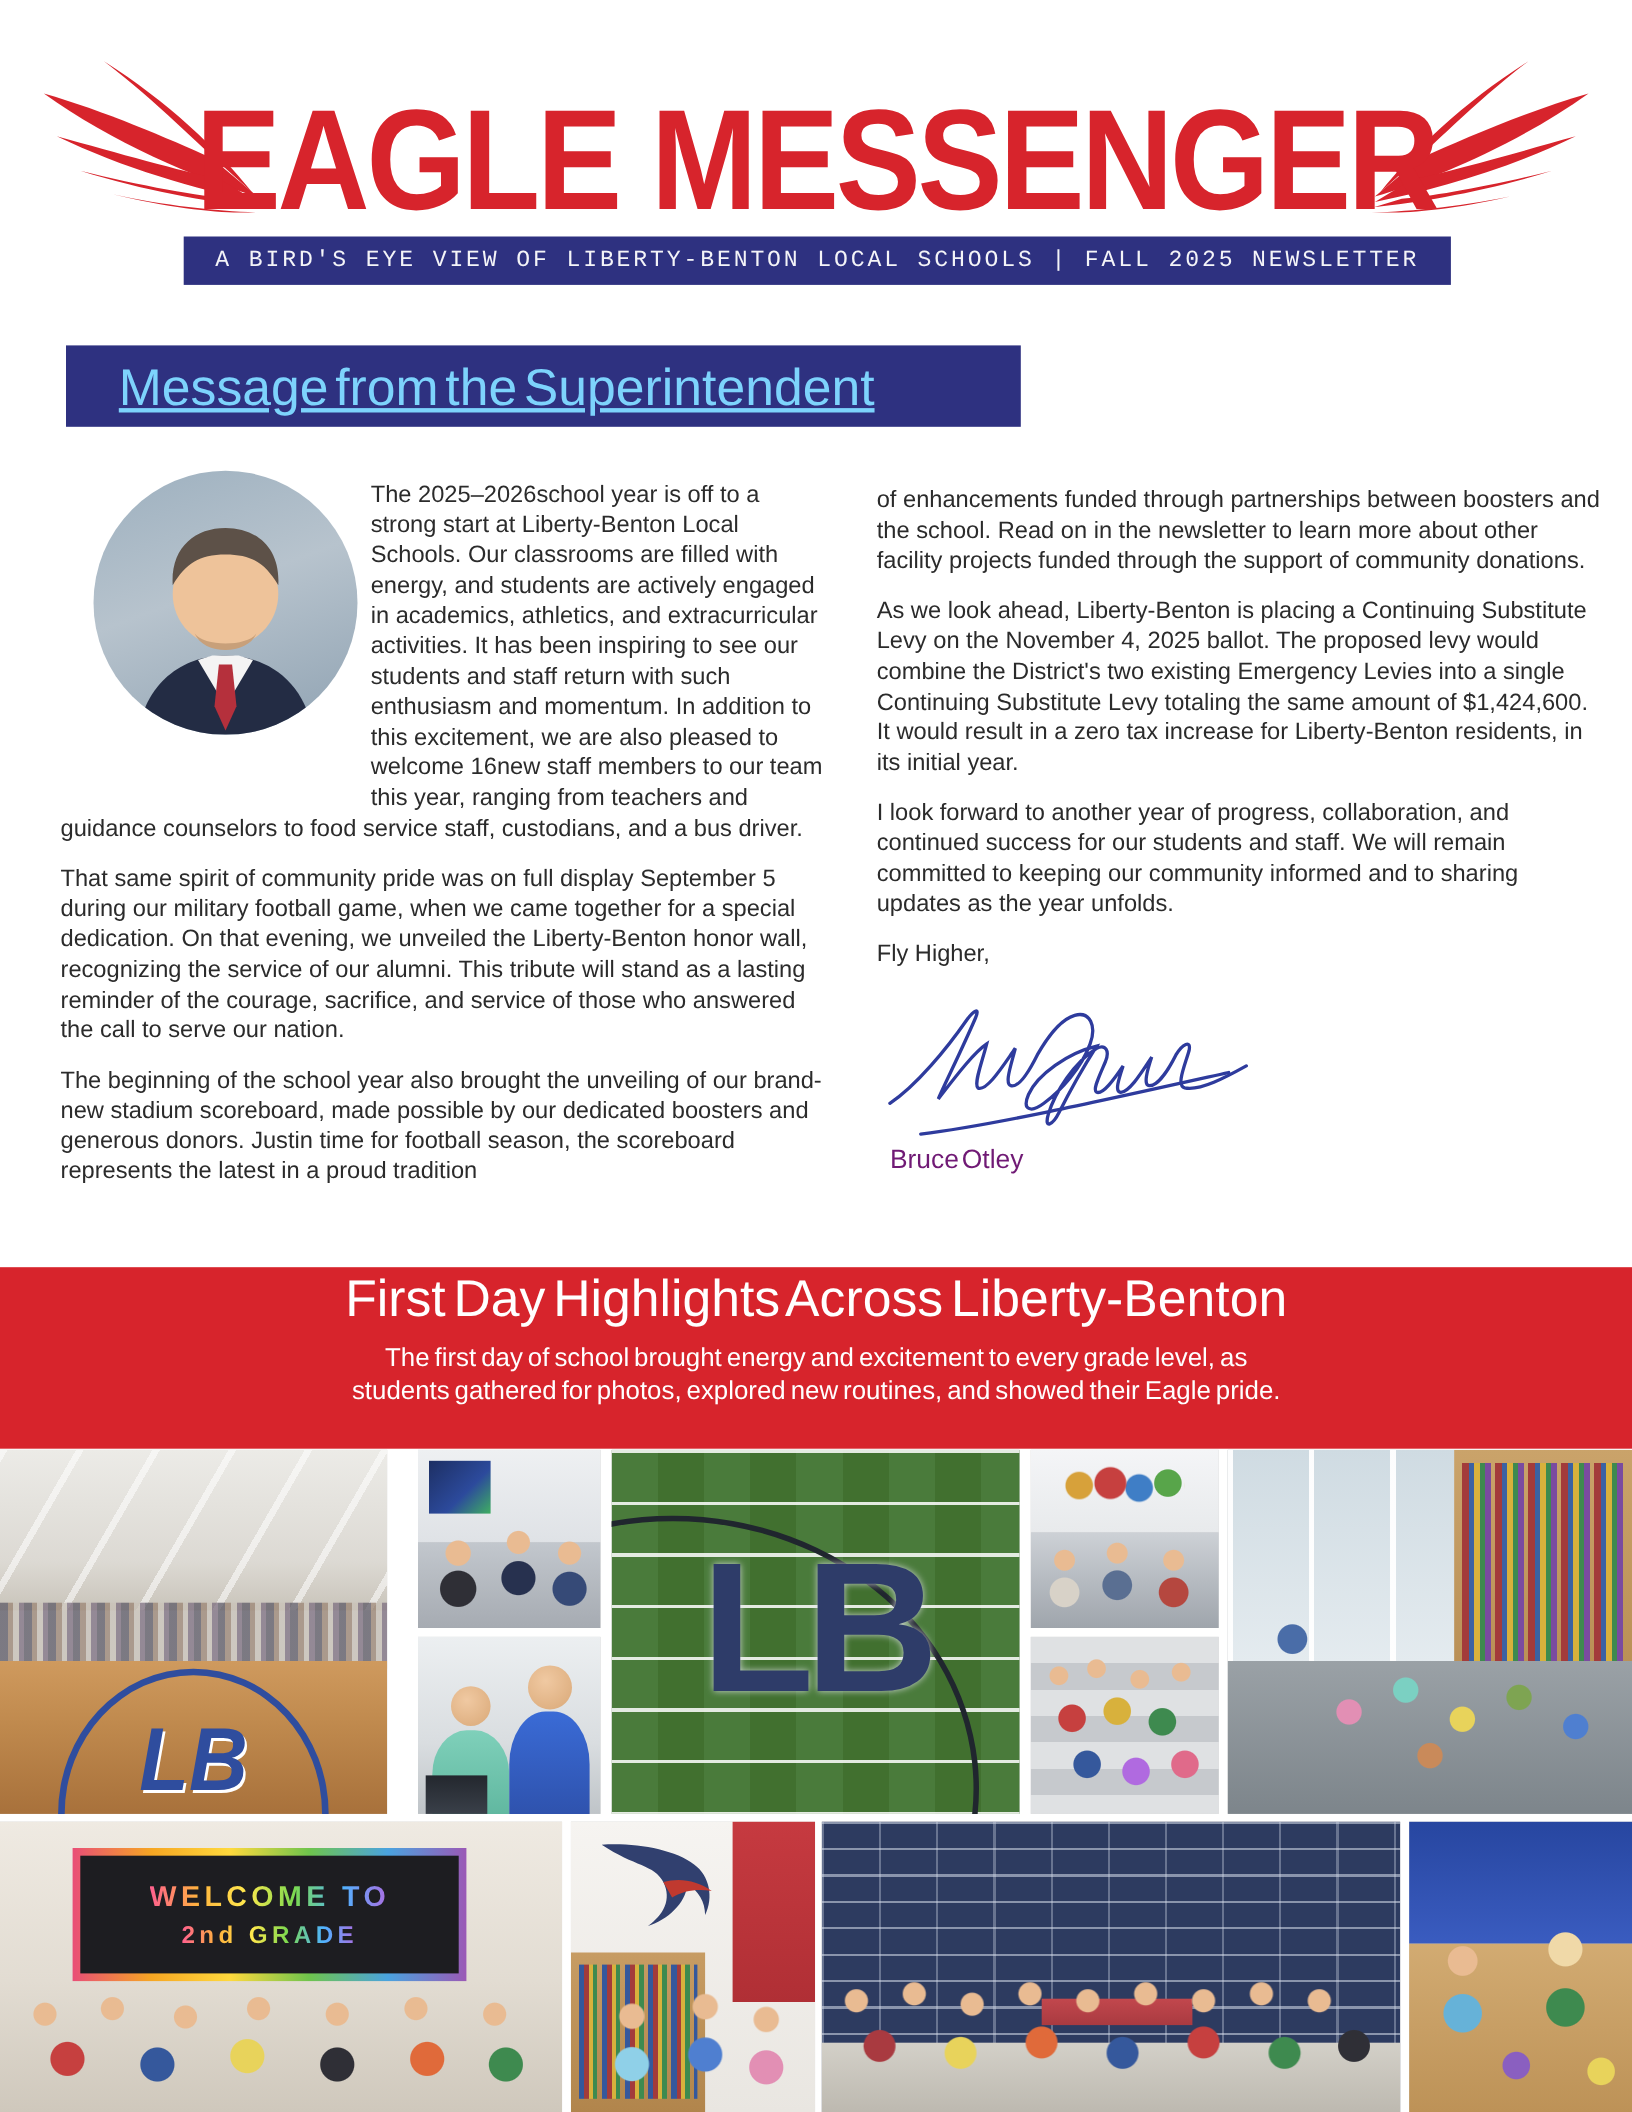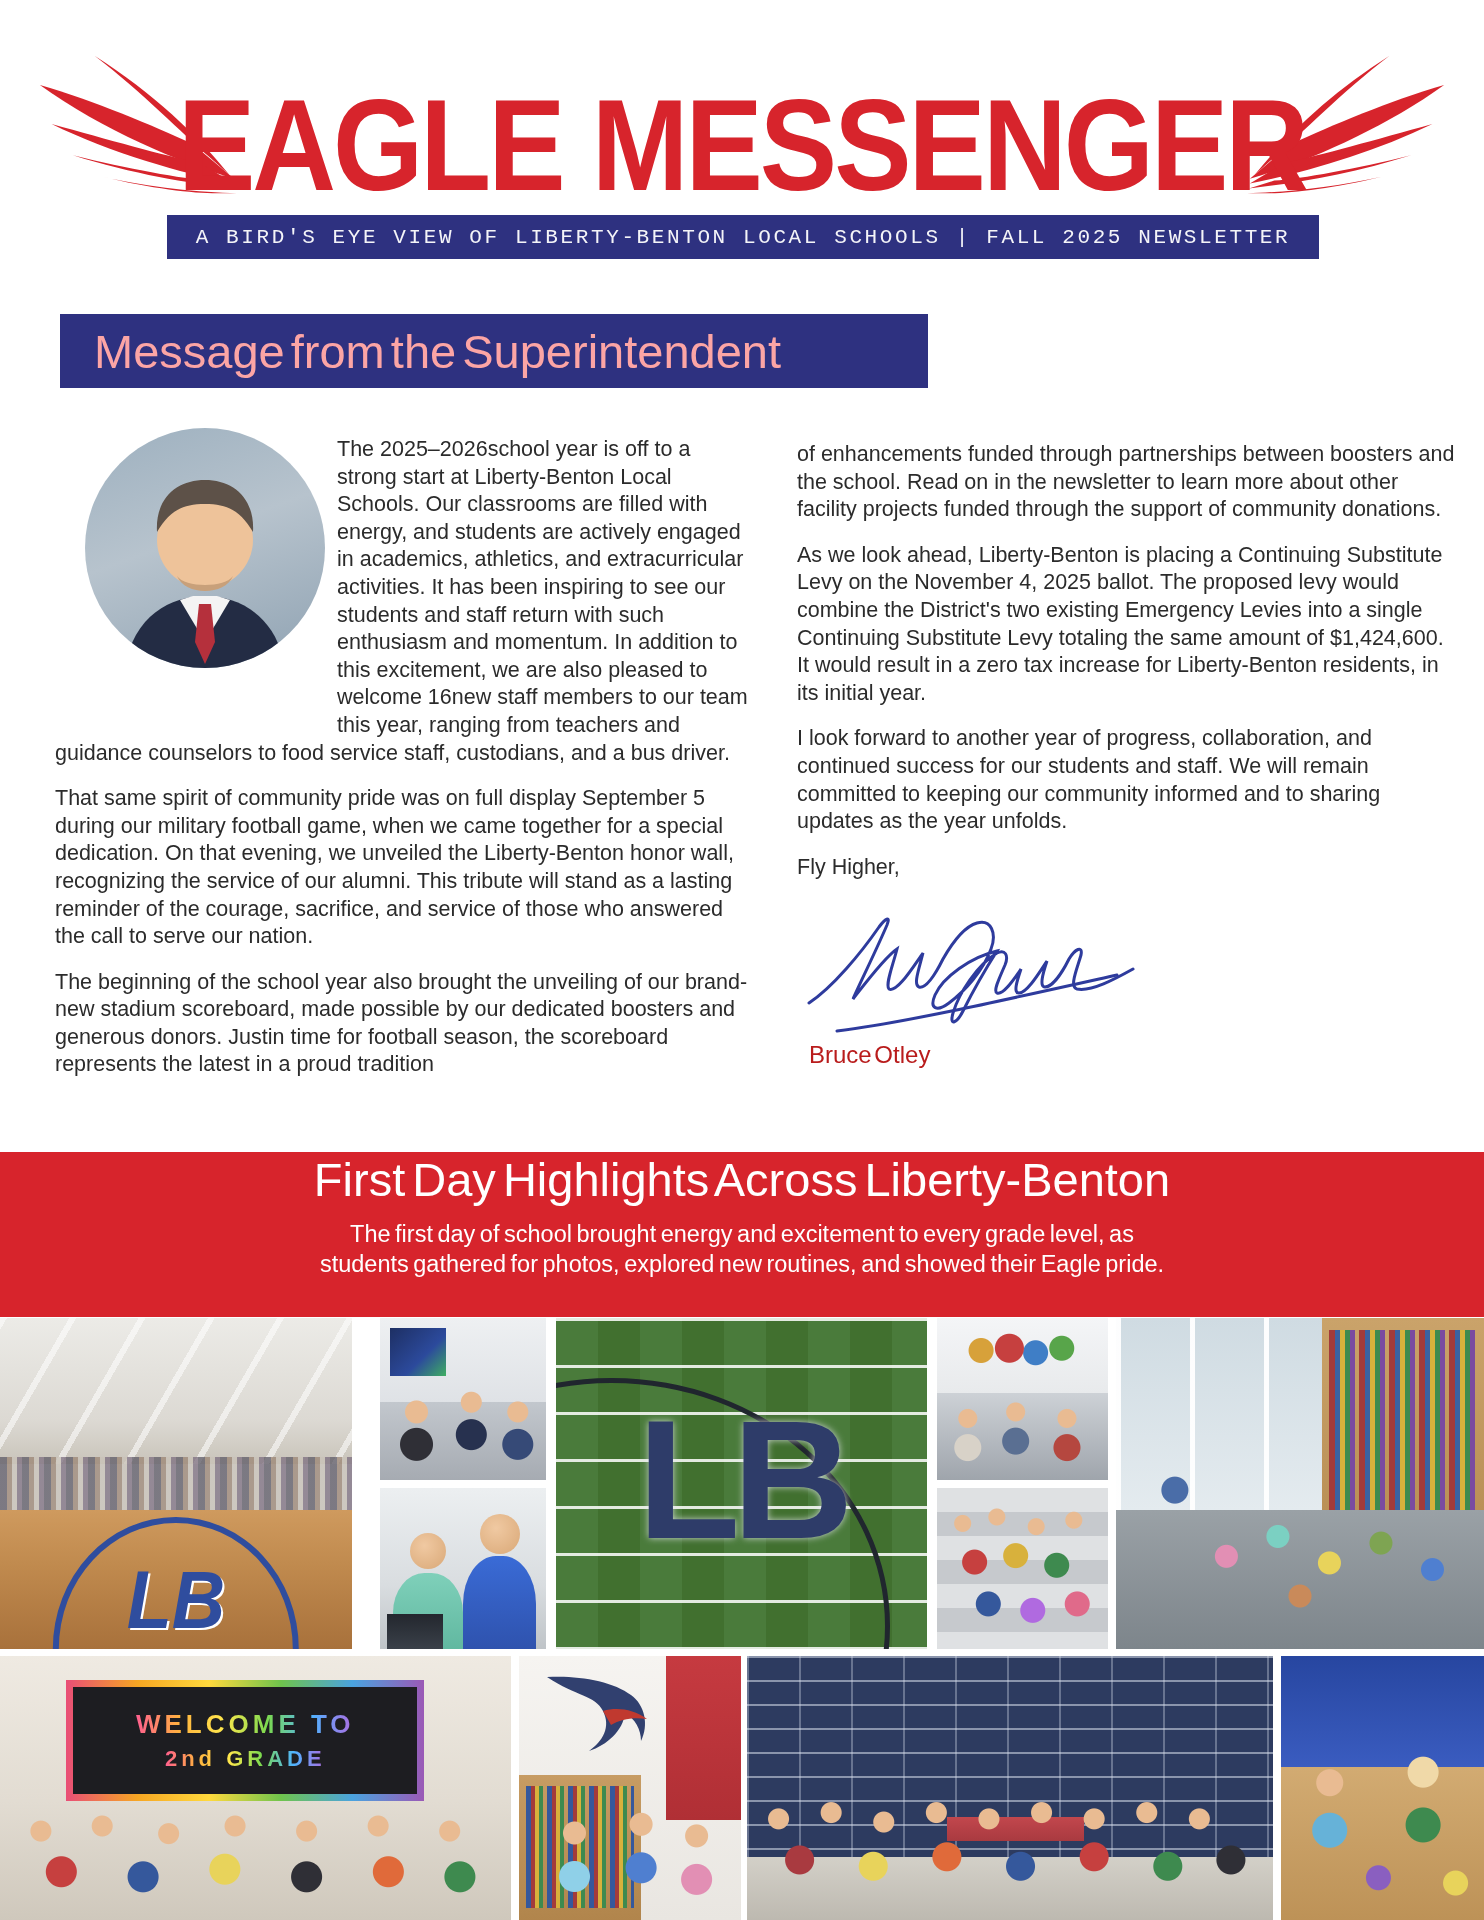--- a/index.html
+++ b/index.html
@@ -27,37 +27,37 @@
   .tagline-strip span {
     font-family:Liberation Mono, monospace; font-size:21px; letter-spacing:2.6px;
     color:#f4f4f8; white-space:nowrap;
   }
   
   .section-heading-box {
     position:absolute; left:60px; top:314px; width:868px; height:74px;
     background:#2e3180; display:flex; align-items:center;
   }
   .section-heading-box span {
-    color:#fca5a5; font-size:47px; padding-left:34px; word-spacing:-7px; white-space:nowrap;
+    color:#7dd3fc; font-size:47px; padding-left:48px; word-spacing:-7px; white-space:nowrap;text-decoration:underline;
   }
   
   .article-col { position:absolute; font-size:21.5px; line-height:27.6px; color:#2b2b2b; }
   .col-left  { left:55px;  top:436px; width:694px; }
   .col-right { left:765px; top:441px; width:660px;margin-left:32px; }
   .article-col p { margin:0 0 18px 0; text-align:left; }
   .portrait-wrap { float:left; width:282px; height:276px; }
   .portrait {
     width:240px; height:240px; margin:-8px 0 0 30px; border-radius:50%;
     background:linear-gradient(160deg,#9db0bf 0%, #b7c3cd 45%, #8fa2b2 100%);
     overflow:hidden; position:relative;
   }
   .portrait svg { position:absolute; left:0; top:0; }
   .closing-line { margin-bottom:8px; }
   .signature { display:block; margin:16px 0 0 2px; }
-  .signature-name { color:#b91c1c; font-size:24px; margin-left:12px; word-spacing:-4px; margin-top:4px; }
+  .signature-name { color:#701a75; font-size:24px; margin-left:12px; word-spacing:-4px; margin-top:4px; }
   
   .red-banner {
     position:absolute; left:0; top:1152px; width:1484px; height:165px;
     background:#d7242c; color:#ffffff; text-align:center;
   }
   .red-banner-title {
     font-size:47px; word-spacing:-6px; white-space:nowrap;
   }
   .red-banner-sub { font-size:23.5px; line-height:30px; margin-top:12px; word-spacing:-2px; }
   

